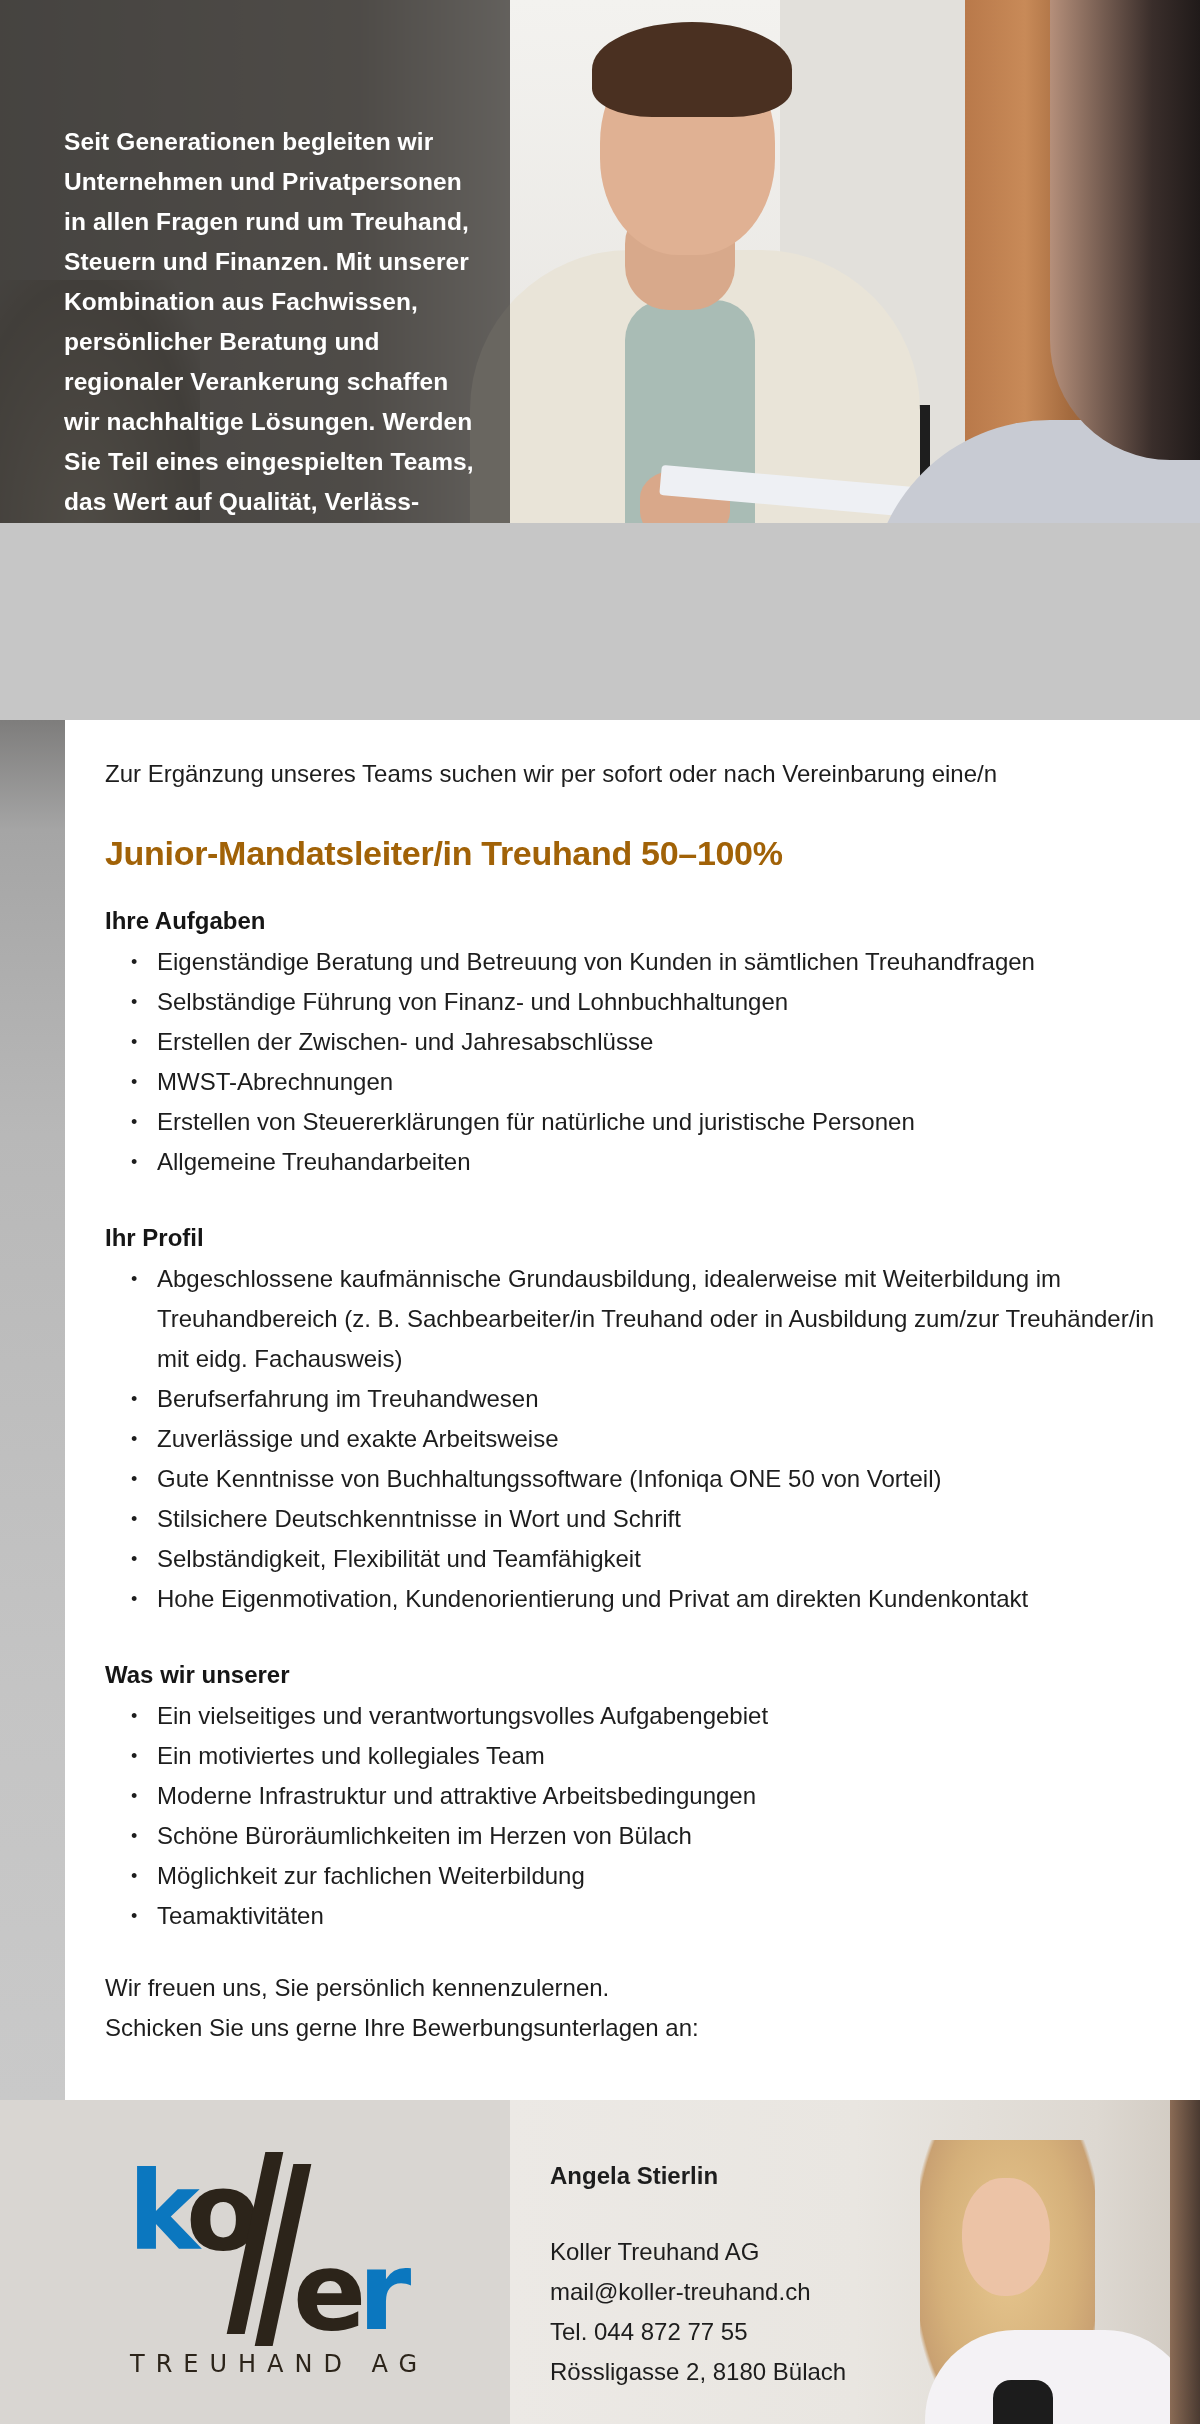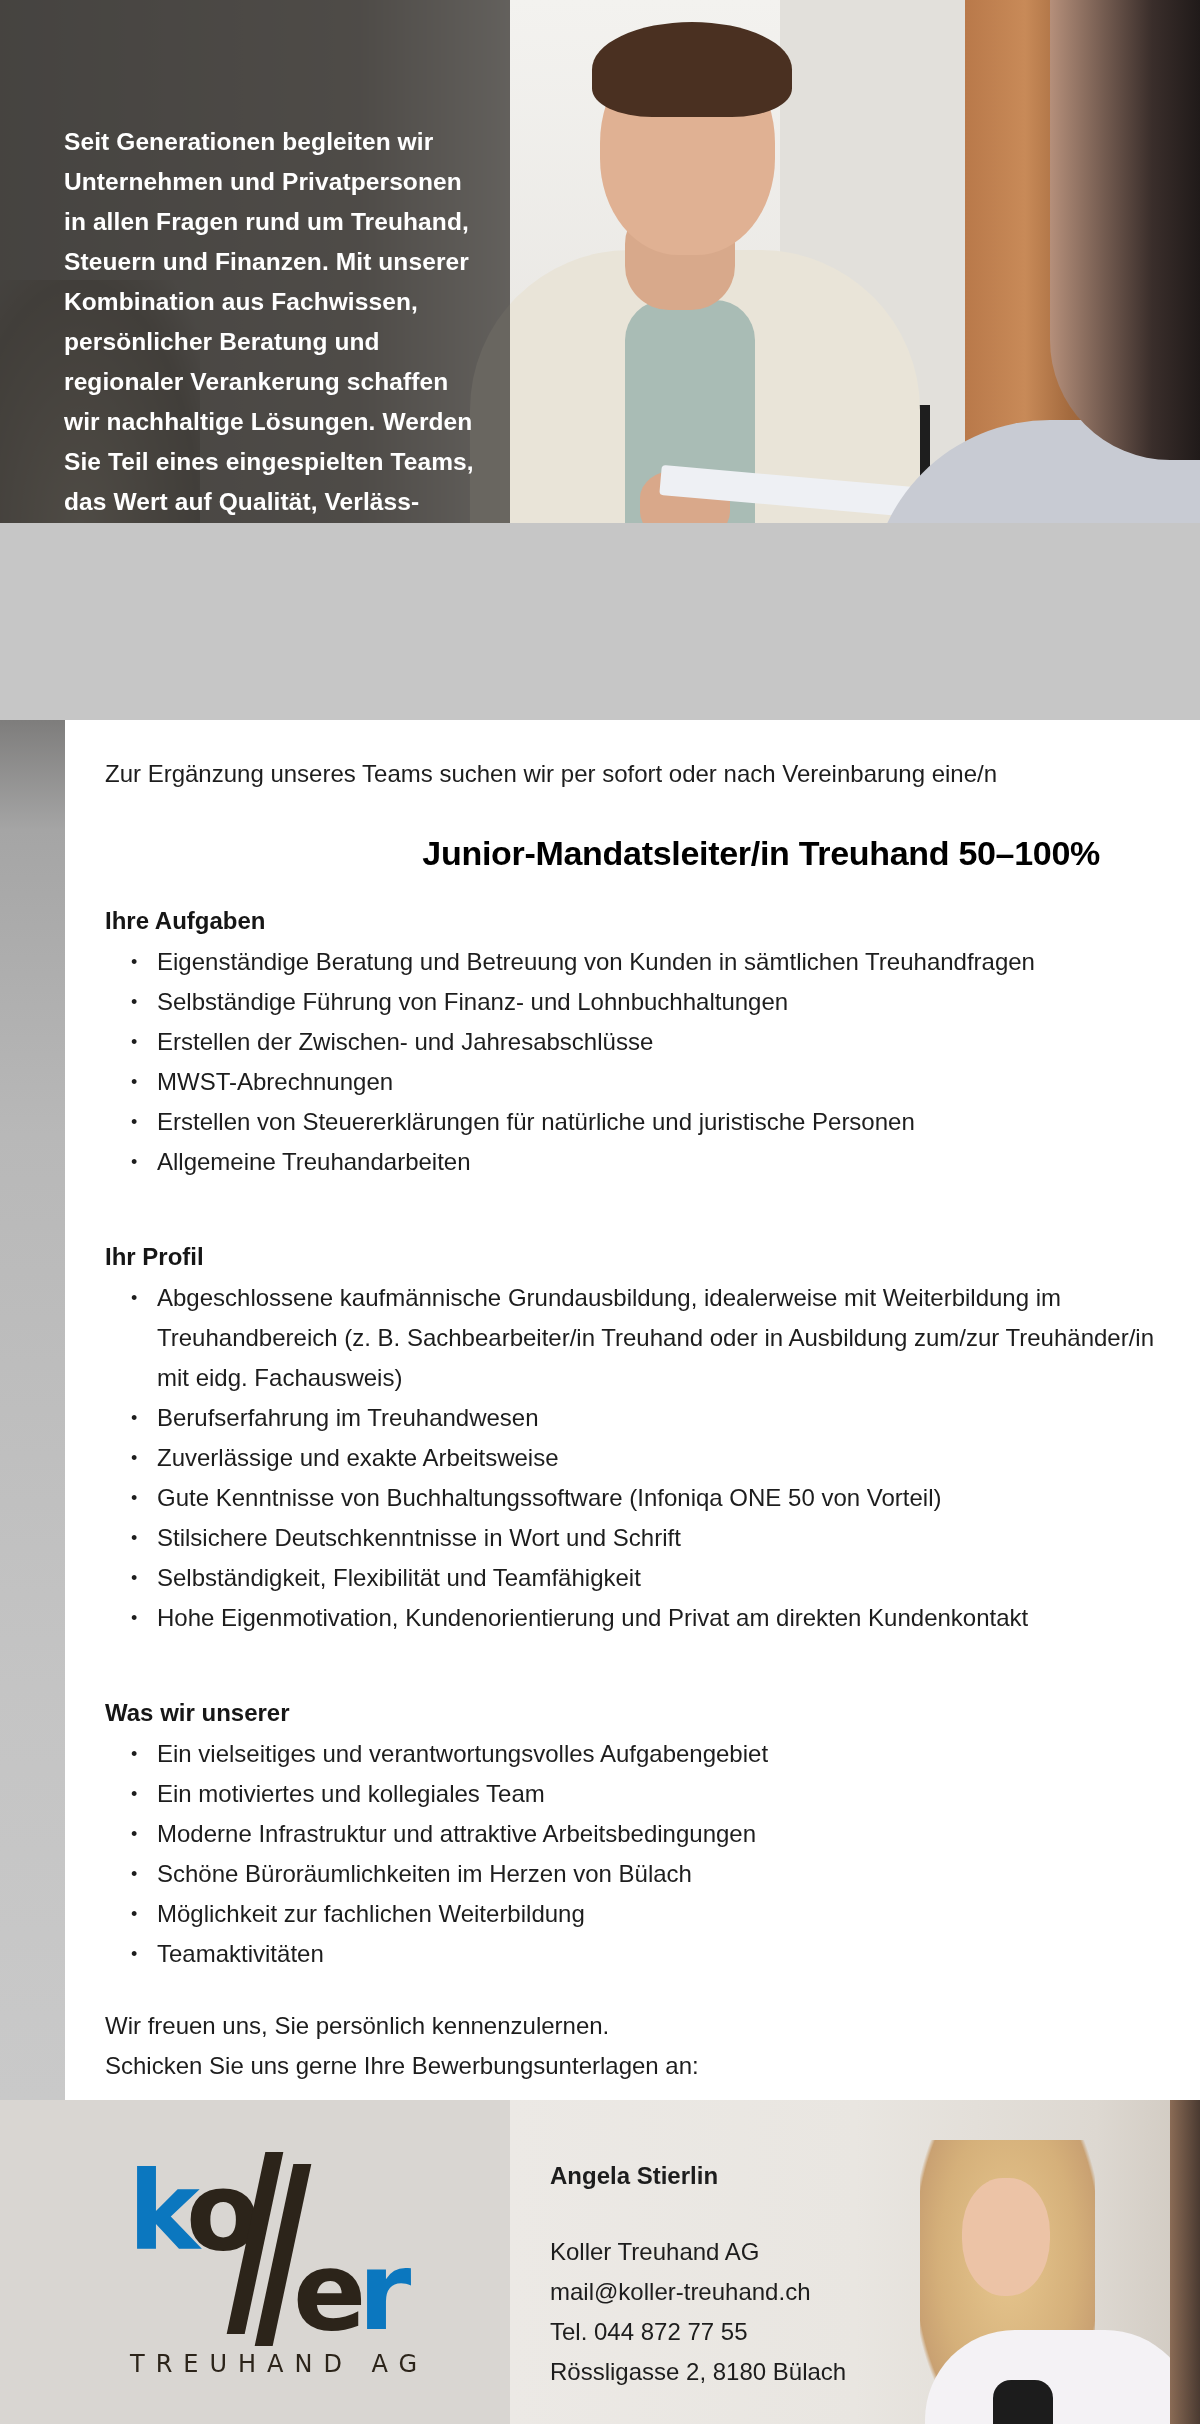--- a/index.html
+++ b/index.html
@@ -75,25 +75,25 @@
     background: linear-gradient(180deg, #7e7d7c 0%, #a5a5a5 8%, #b8b8b8 30%, #c4c4c4 70%, #c9c9c9 100%);
   }
 
   
   .content {
     position: absolute; left: 65px; top: 720px; width: 1135px; height: 1706px;
     background: #ffffff; padding: 38px 40px 0 40px;
   }
   .lead { font-size: 24px; line-height: 32px; color: #1d1d1d; }
   .job-title {
-    margin-top: 42px; text-align: right; font-weight: bold; font-size: 34px; line-height: 42px;
-    color: #000000; letter-spacing: -0.3px; padding-right: 60px;
+    margin-top: 42px; text-align: left; font-weight: bold; font-size: 34px; line-height: 42px;
+    color: #a16207; letter-spacing: -0.3px; padding-right: 60px;
   }
   .section { margin-top: 30px; }
-  .section + .section { margin-top: 58px; }
+  .section + .section { margin-top: 39px; }
   .section h2 { font-size: 24px; font-weight: bold; line-height: 34px; color: #161616; }
   .section ul { list-style: none; margin-top: 4px; }
   .section li {
     position: relative; padding-left: 52px; font-size: 24px; line-height: 40px; color: #1d1d1d;
   }
   .section li .bullet {
     position: absolute; left: 26px; top: 0; font-size: 18px; line-height: 40px; color: #1d1d1d;
   }
   .closing { margin-top: 32px; font-size: 24px; line-height: 40px; color: #1d1d1d; }
 

